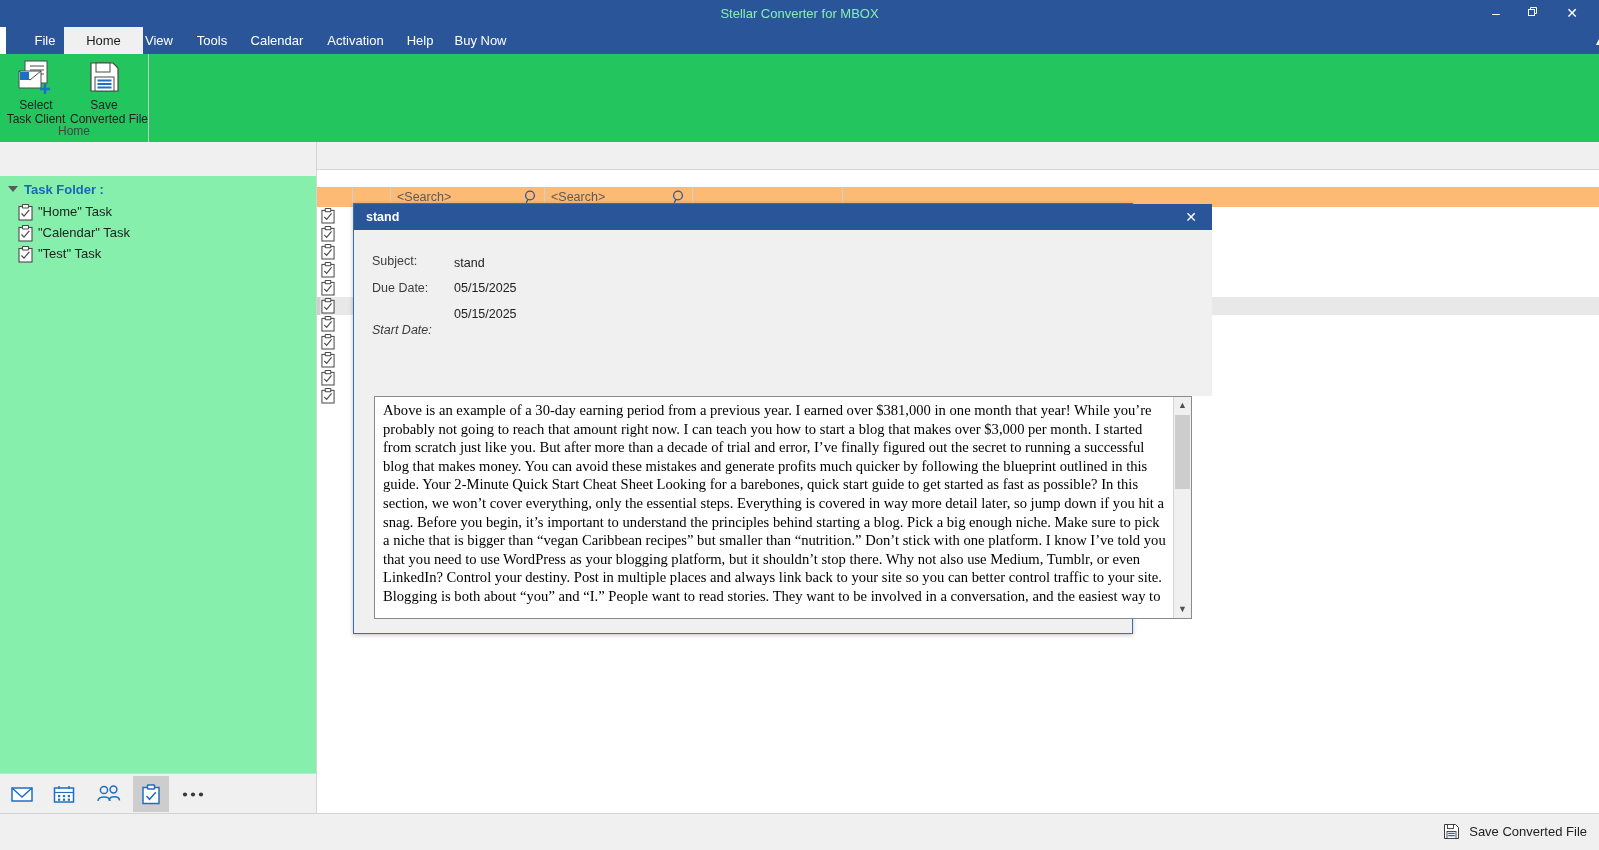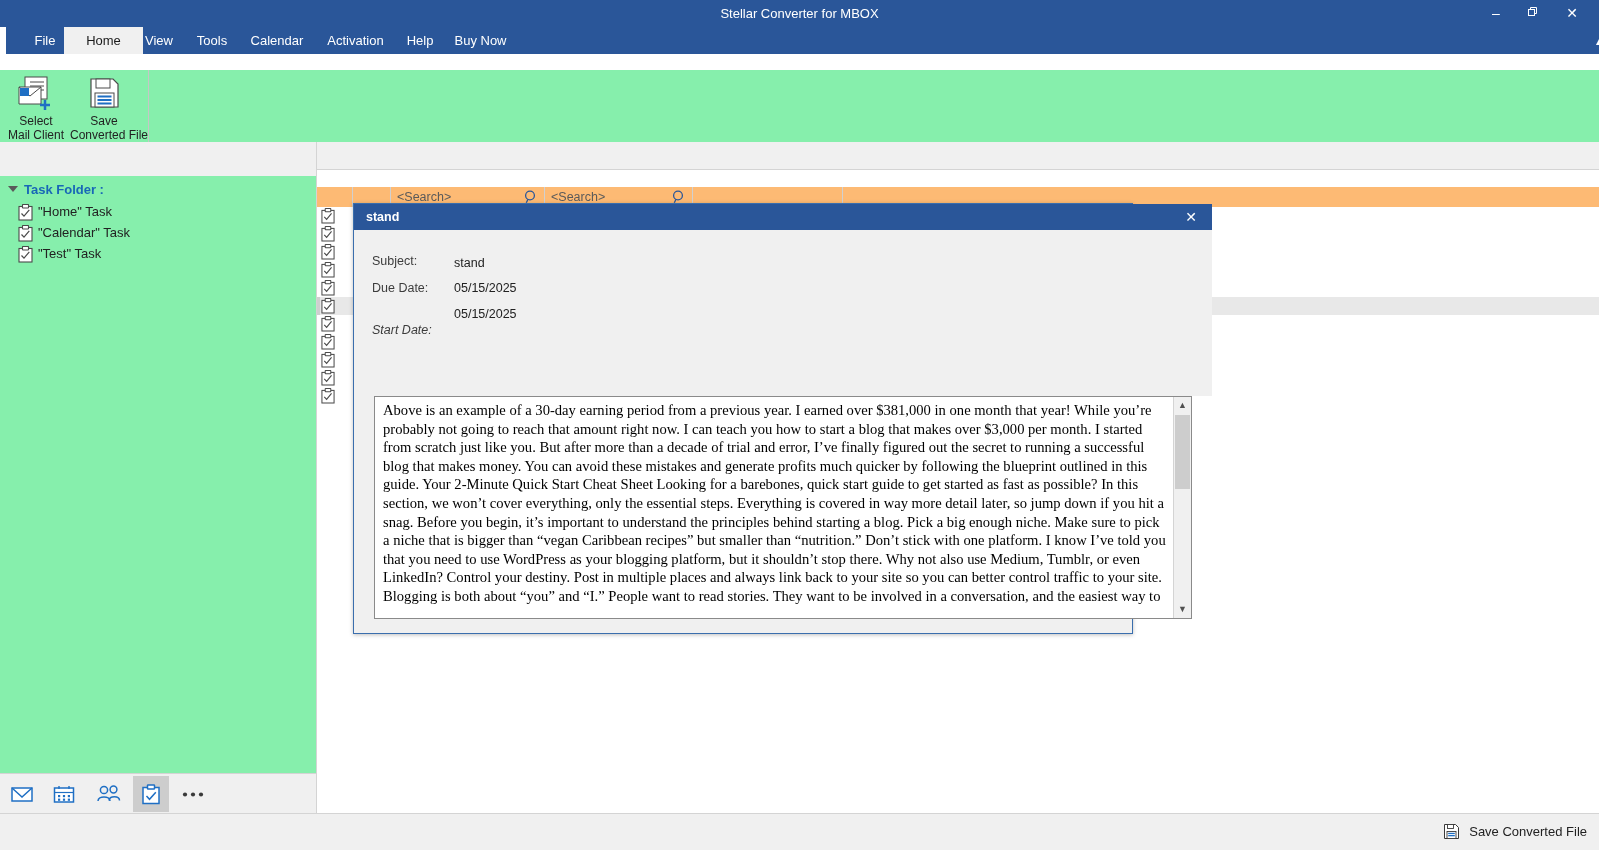--- a/index.html
+++ b/index.html
@@ -13,21 +13,21 @@
     position:relative;
     -webkit-font-smoothing:antialiased;
   }
   
   #titlebar{
     position:absolute;left:0;top:0;width:1599px;height:27px;
     background:#2a5699;
   }
   #title-text{
     position:absolute;left:0;top:0;width:1599px;height:27px;
-    line-height:27px;text-align:center;color:#ffffff;font-size:13px;
+    line-height:27px;text-align:center;color:#86efac;font-size:13px;
   }
   .wbtn{
     position:absolute;top:0;height:27px;width:34px;
     color:#ffffff;font-size:14px;line-height:27px;text-align:center;
     cursor:default;
   }
   #btn-min{right:86px;}
   #btn-max{right:50px;}
   #btn-close{right:10px;}
   
@@ -46,21 +46,21 @@
   }
   #style-btn{
     position:absolute;right:6px;top:4px;height:20px;line-height:20px;
     color:#ffffff;font-size:12px;cursor:default;white-space:nowrap;
   }
   #style-btn .caret{font-size:9px;margin-left:3px;}
   #style-btn .chev{font-size:10px;margin-right:4px;}
   
   #ribbon-body{
     position:absolute;left:0;top:54px;width:1599px;height:88px;
-    background:#86efac;border-bottom:1px solid #d4d4d4;margin-top:16px;
+    background:#22c55e;border-bottom:1px solid #d4d4d4;
   }
   #ribbon-group{
     position:absolute;left:0;top:0;width:148px;height:88px;
     border-right:1px solid #c6c6c6;
   }
   .ribbon-btn{
     position:absolute;top:4px;width:68px;text-align:center;cursor:default;
   }
   .ribbon-btn .ico{height:40px;display:block;}
   .ribbon-btn .lbl{
@@ -262,21 +262,21 @@
           <line x1="15" y1="12" x2="29" y2="12" stroke="#4a4a4a" stroke-width="1"></line>
           <line x1="15" y1="16" x2="29" y2="16" stroke="#4a4a4a" stroke-width="1"></line>
           <line x1="15" y1="20" x2="25" y2="20" stroke="#4a4a4a" stroke-width="1"></line>
           <path d="M4 13 L26 13 L26 30 L4 30 Z" fill="#ffffff" stroke="#4a4a4a" stroke-width="1"></path>
           <path d="M4 13 L15 22 L26 13" fill="none" stroke="#4a4a4a" stroke-width="1"></path>
           <rect x="5" y="14" width="9" height="8" fill="#1f6fc4"></rect>
           <path d="M30 26 v10 M25 31 h10" stroke="#1f6fc4" stroke-width="2.5"></path>
         </svg>
       </span>
       <span class="lbl">Select</span>
-      <span class="lbl">Mail Client</span>
+      <span class="lbl">Task Client</span>
     </div>
 
     <div class="ribbon-btn" id="btn-save">
       <span class="ico">
         <svg width="40" height="40" viewBox="0 0 40 40">
           <path d="M7 5 H29 L34 10 V33 H7 Z" fill="#ffffff" stroke="#4a4a4a" stroke-width="1.2"></path>
           <rect x="12" y="5" width="14" height="9" fill="#ffffff" stroke="#4a4a4a" stroke-width="1"></rect>
           <rect x="11" y="19" width="19" height="14" fill="#ffffff" stroke="#4a4a4a" stroke-width="1"></rect>
           <rect x="13.5" y="21.5" width="14" height="2" fill="#1f6fc4"></rect>
           <rect x="13.5" y="25" width="14" height="2" fill="#1f6fc4"></rect>

